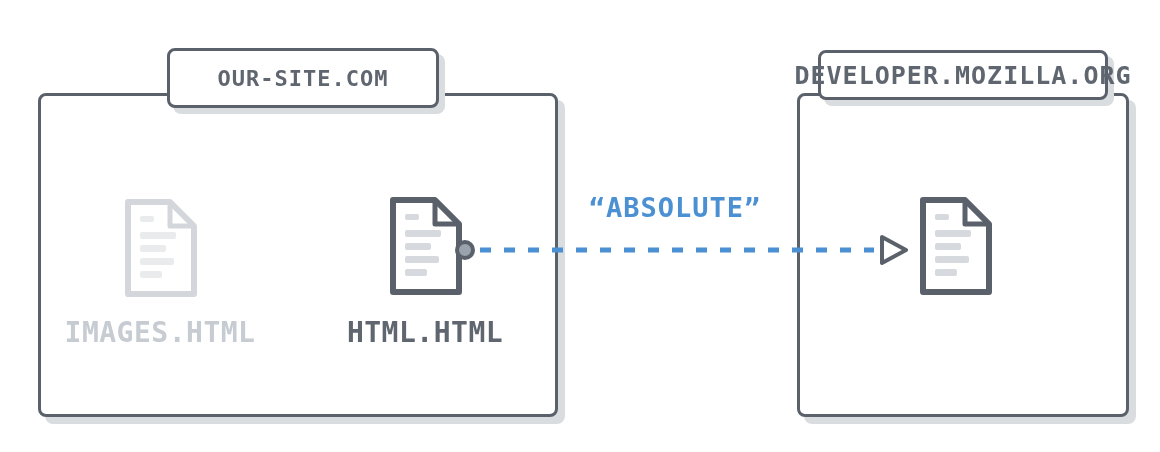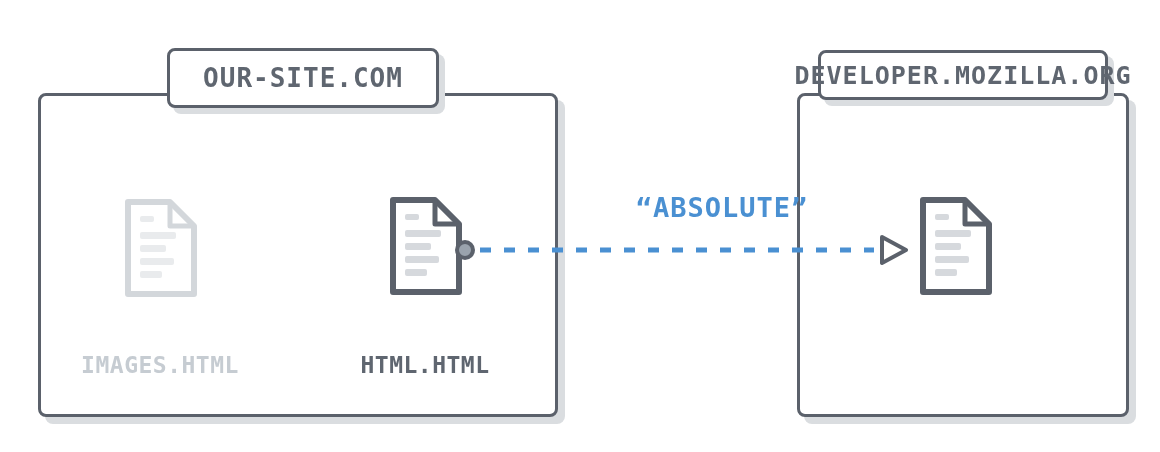--- a/index.html
+++ b/index.html
@@ -35,47 +35,46 @@
     border-radius: 8px;
     box-shadow: 6px 6px 0 #dadde0;
     display: flex;
     align-items: center;
     justify-content: center;
     color: #5f6670;
     letter-spacing: 1px;
     z-index: 3;
     white-space: nowrap;
   }
-  .tab-left  { left: 167px; top: 48px; width: 266px; height: 54px; font-size: 26px; font-weight: bold; }
+  .tab-left  { left: 167px; top: 48px; width: 266px; height: 54px; font-size: 22px; font-weight: bold; }
   .tab-right { left: 818px; top: 50px; width: 284px; height: 44px; font-size: 25px; font-weight: bold; }
 
   
   .doc {
     position: absolute;
     width: 80px;
     height: 100px;
     z-index: 2;
   }
   .doc svg { display: block; width: 100%; height: 100%; }
   .doc-images { left: 120px; top: 198px; }
   .doc-links  { left: 385px; top: 196px; }
   .doc-mdn    { left: 915px; top: 196px; }
 
   
   .file-label {
     position: absolute;
     color: #5f6670;
-    font-size: 23px;
+    font-size: 28px;
     font-weight: bold;
     letter-spacing: 0.5px;
     text-align: center;
     white-space: nowrap;
     transform: translateX(-50%);
     z-index: 2;
-    margin-top: 36px;
   }
   .label-images { left: 160px; top: 316px; color: #c6ccd2; }
   .label-links  { left: 425px; top: 316px; }
   .label-mdn    { left: 962px; top: 316px; }
 
   
   .connector-svg {
     position: absolute;
     left: 440px;
     top: 228px;
@@ -88,21 +87,20 @@
     left: 555px;
     top: 192px;
     width: 240px;
     text-align: center;
     color: #4a90d2;
     font-size: 27px;
     font-weight: bold;
     letter-spacing: 1px;
     z-index: 4;
     white-space: nowrap;
-    margin-left: 47px;
   }
 </style>
 </head>
 <body>
 
 <div class="canvas">
 
   <div class="folder-box box-left"></div>
   <div class="folder-tab tab-left">
     <span>OUR-SITE.COM</span>

